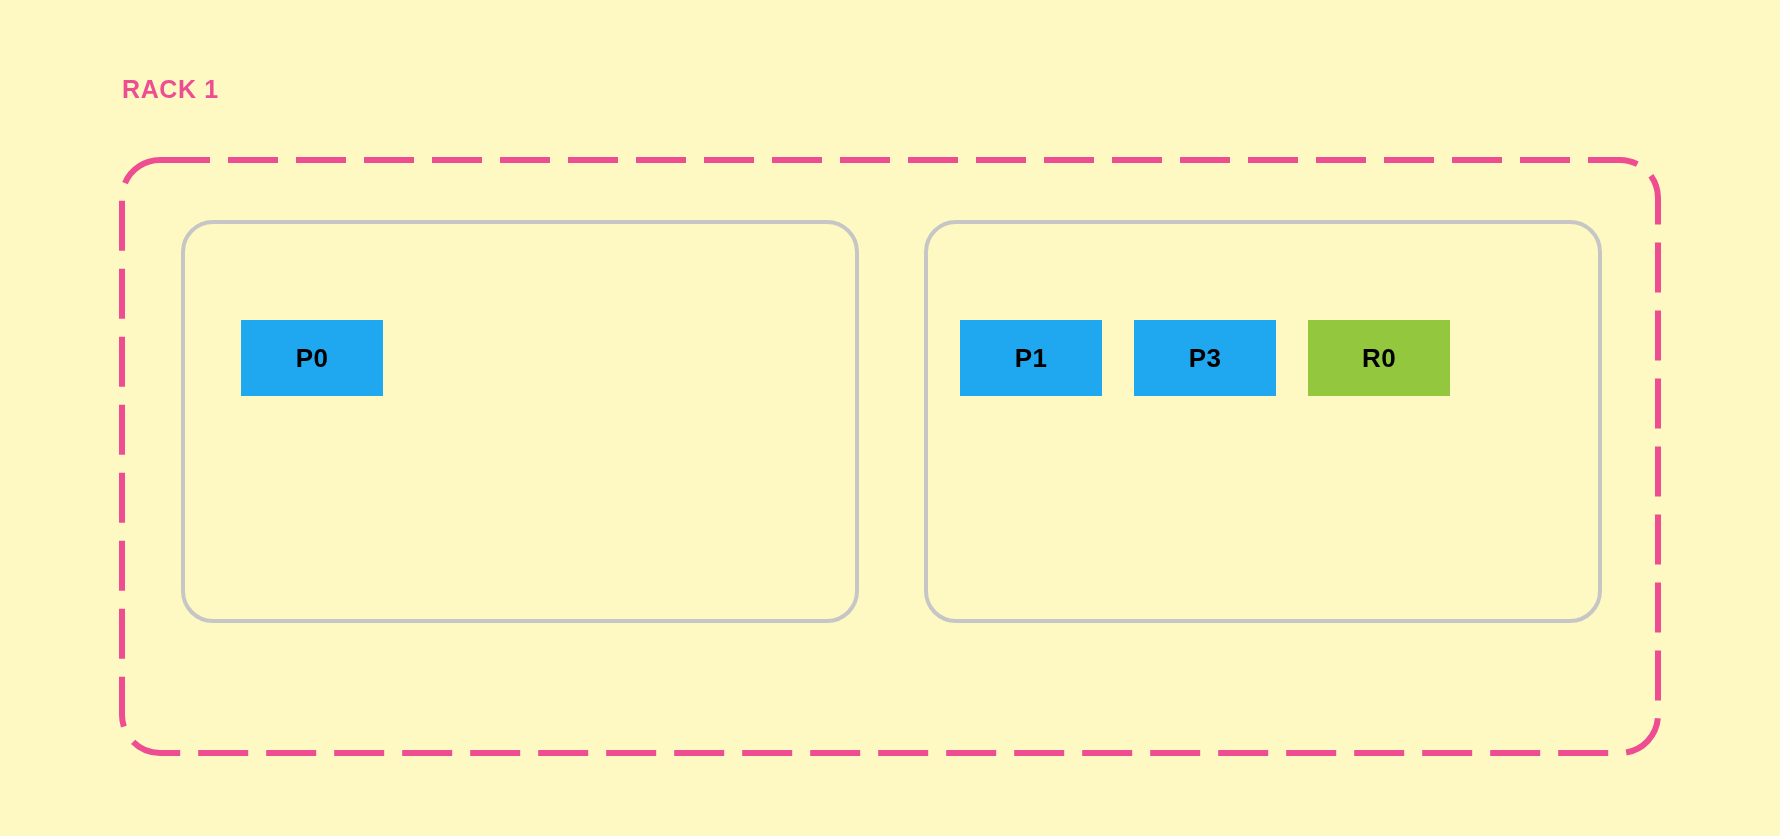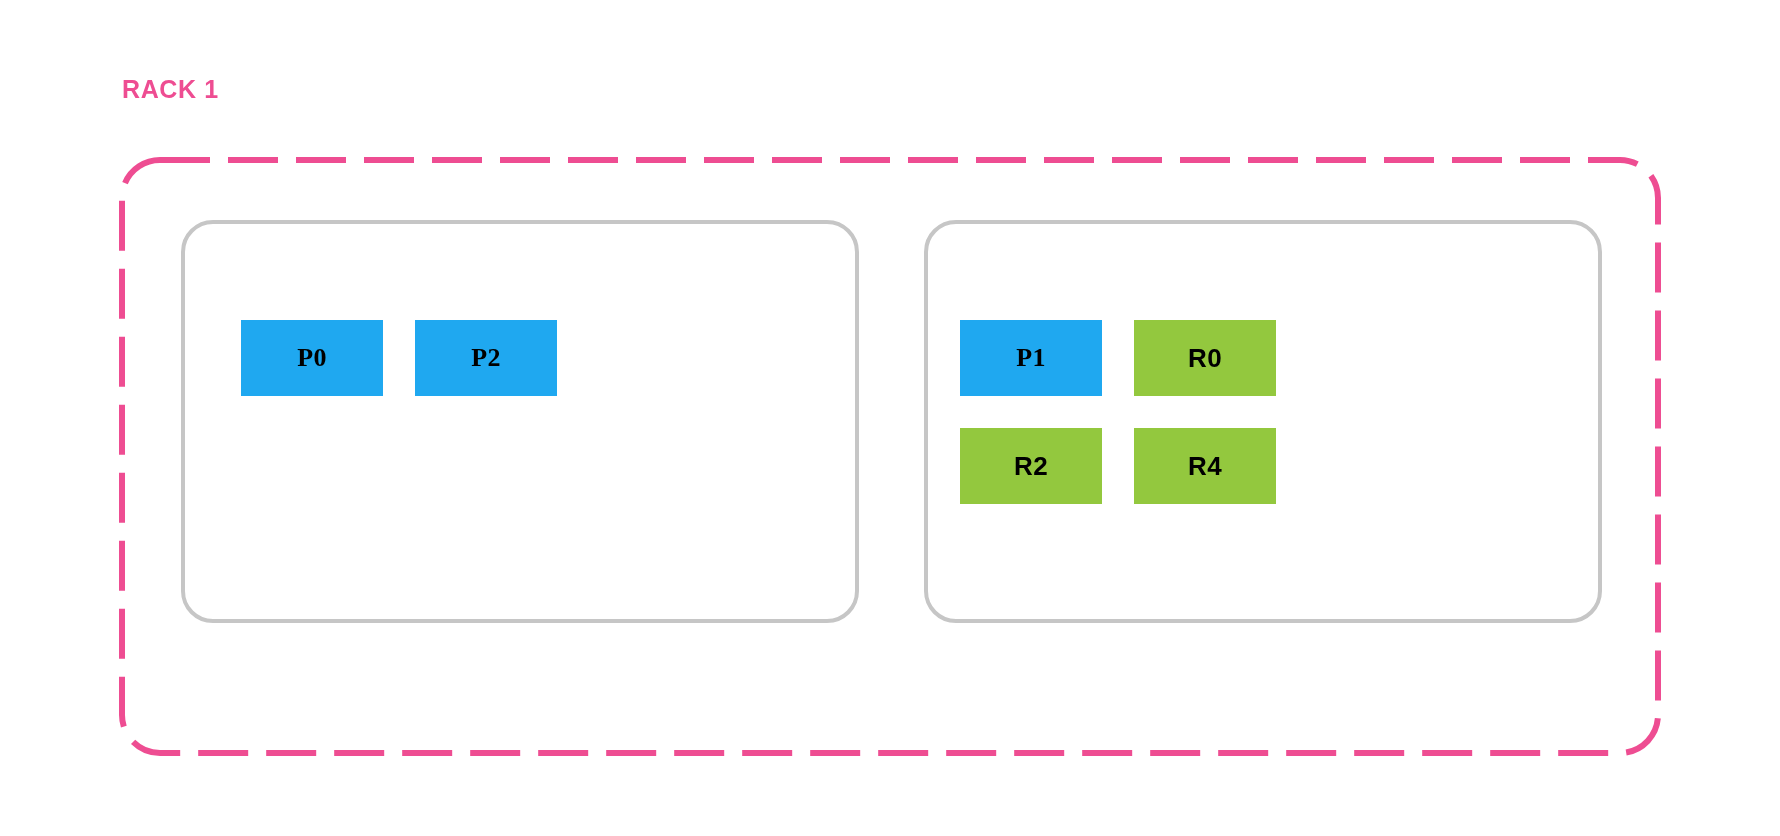--- a/index.html
+++ b/index.html
@@ -8,21 +8,21 @@
     background: #000000;
     width: 1780px;
     height: 836px;
     overflow: hidden;
     font-family: "Liberation Sans", sans-serif;
   }
   #canvas {
     position: relative;
     width: 1780px;
     height: 836px;
-    background: #ffffff;
+    background: #fef9c3;
   }
 
   
   .rack-label {
     position: absolute;
     left: 122px;
     top: 74px;
     font-size: 25px;
     font-weight: bold;
     letter-spacing: 0.6px;
@@ -79,52 +79,47 @@
     margin-right: 32px;
     display: flex;
     align-items: center;
     justify-content: center;
     font-size: 26px;
     font-weight: bold;
     color: #000000;
     letter-spacing: 0.3px;
     line-height: 1;
   }
-  .slot.primary { background: #1FA8F0; font-family: Liberation Serif, serif; }
+  .slot.primary { background: #1FA8F0; }
   .slot.replica { background: #93C83E; }
   .slot.empty   { background: transparent; }
 </style>
 </head>
 <body>
 
 <div id="canvas">
 
   <div class="rack-label">RACK 1</div>
 
   <div class="rack-boundary">
     <svg width="1548" height="605" viewBox="0 0 1548 605" aria-hidden="true">
       <rect x="6" y="6" width="1536" height="593" rx="38" ry="38" fill="none" stroke="#EE4D92" stroke-width="6" stroke-dasharray="50 18" stroke-linecap="butt"></rect>
     </svg>
   </div>
 
   <div class="node node-left">
     <div class="slot-row slot-row-1">
       <div class="slot primary">P0</div>
-      <div class="slot primary">P2</div>
     </div>
     <div class="slot-row slot-row-2">
       <div class="slot empty"></div>
     </div>
   </div>
 
   <div class="node node-right">
     <div class="slot-row slot-row-1">
       <div class="slot primary">P1</div>
+      <div class="slot primary">P3</div>
       <div class="slot replica">R0</div>
-    </div>
-    <div class="slot-row slot-row-2">
-      <div class="slot replica">R2</div>
-      <div class="slot replica">R4</div>
-      <div class="slot empty"></div>
     </div>
   </div>
 
 </div>
 
 </body></html>

